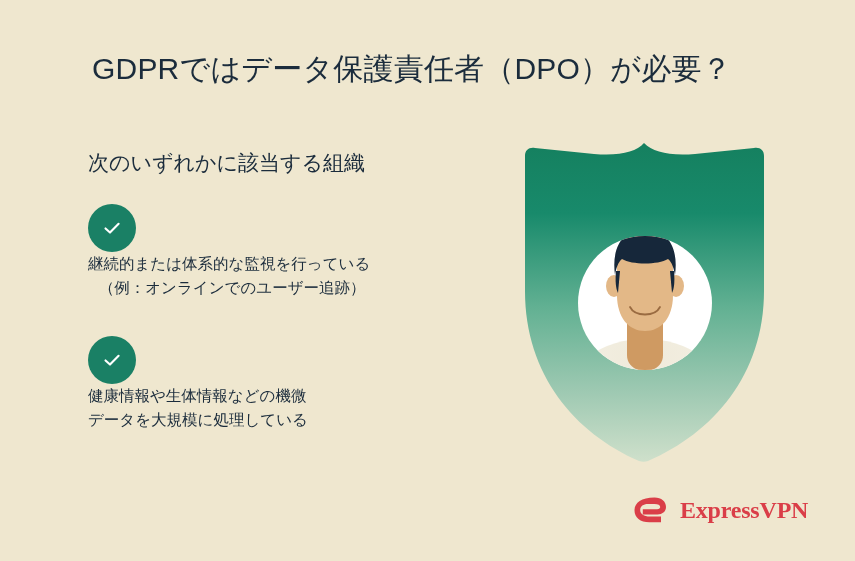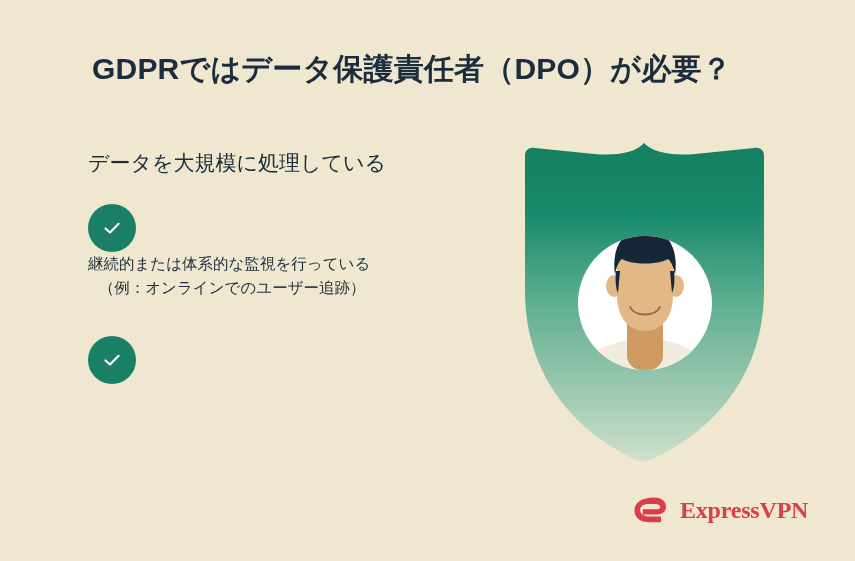--- a/index.html
+++ b/index.html
@@ -21,21 +21,21 @@
   }
 
   
   .title {
     position: absolute;
     left: 92px;
     top: 47px;
     width: 700px;
     font-size: 30px;
     line-height: 44px;
-    font-weight: 700;
+    font-weight: 400;
     color: #1b2c3c;
     letter-spacing: 0.2px;
     white-space: nowrap;
   }
 
   
   .left-col {
     position: absolute;
     left: 88px;
     top: 148px;
@@ -128,21 +128,21 @@
 </head>
 <body>
 
 <div id="infographic">
 
   <div class="title">GDPRではデータ保護責任者（DPO）が必要？</div>
 
   <div class="left-col">
 
     <div class="subtitle">
-      <span class="subtitle-line">データを大規模に処理している</span>
+      <span class="subtitle-line">次のいずれかに該当する組織</span>
     </div>
 
     <ul class="bullet-list">
 
       <li class="bullet-item two-line">
         <span class="check-circle">
           <svg width="24" height="24" viewBox="0 0 24 24" aria-hidden="true">
             <path d="M5.5 12.4 L10 16.6 L18.6 7.8" fill="none" stroke="#ffffff" stroke-width="2.1" stroke-linecap="round" stroke-linejoin="round"></path>
           </svg>
         </span>
@@ -150,20 +150,24 @@
           <span class="bullet-line">継続的または体系的な監視を行っている</span>
           <span class="bullet-line indent">（例：オンラインでのユーザー追跡）</span>
         </span>
       </li>
 
       <li class="bullet-item two-line">
         <span class="check-circle">
           <svg width="24" height="24" viewBox="0 0 24 24" aria-hidden="true">
             <path d="M5.5 12.4 L10 16.6 L18.6 7.8" fill="none" stroke="#ffffff" stroke-width="2.1" stroke-linecap="round" stroke-linejoin="round"></path>
           </svg>
+        </span>
+        <span class="bullet-text">
+          <span class="bullet-line">健康情報や生体情報などの機微</span>
+          <span class="bullet-line">データを大規模に処理している</span>
         </span>
       </li>
 
 
     </ul>
   </div>
 
   <div class="shield-wrap">
     <svg width="280" height="325" viewBox="0 0 280 325" aria-hidden="true">
       <defs>

